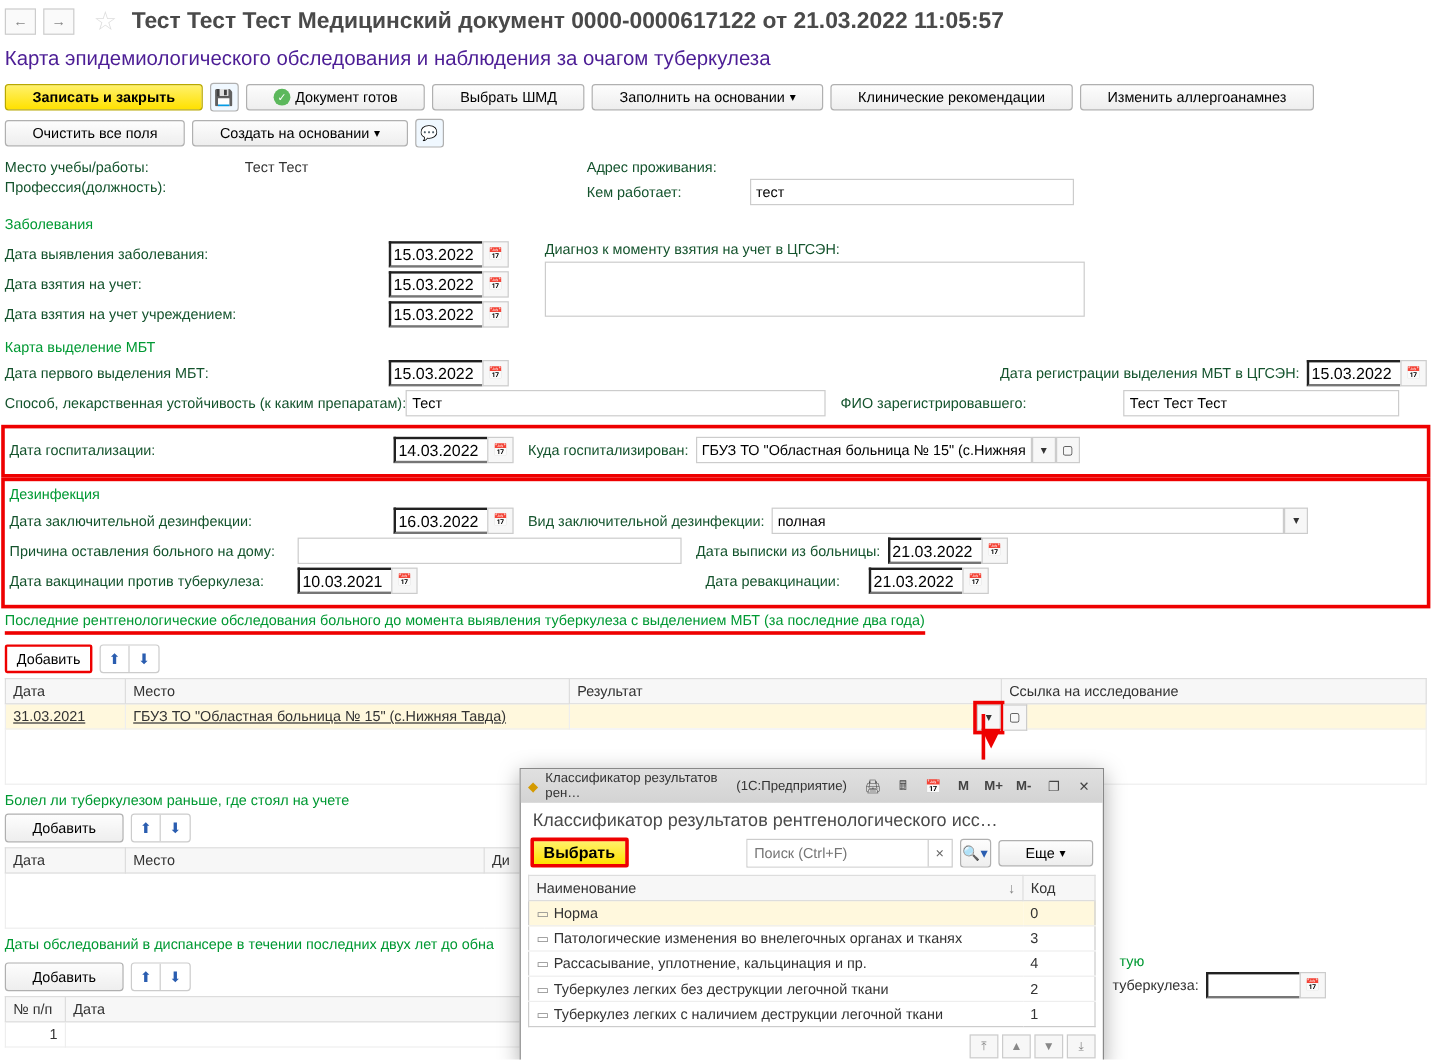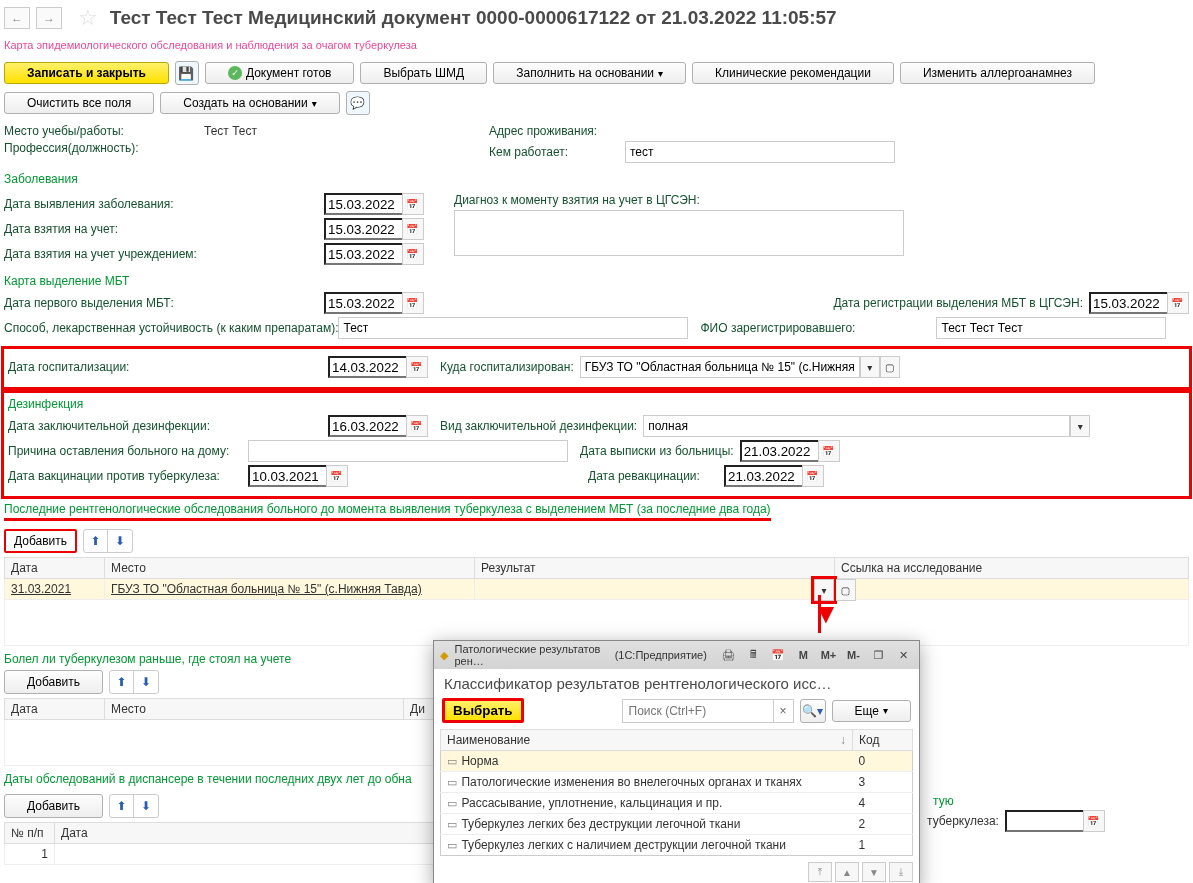--- a/index.html
+++ b/index.html
@@ -4,21 +4,21 @@
 <style>
   * { box-sizing: border-box; }
   body { margin: 0; font-family: Arial, sans-serif; font-size: 12px; color: #333; background: #fff; }
   .app { width: 1193px; height: 883px; position: relative; overflow: hidden; }
   
   .topbar { display: flex; align-items: center; padding: 5px 4px 2px; gap: 6px; }
   .nav-arrow { width: 26px; height: 22px; border: 1px solid #ccc; background: #fafafa; display: flex; align-items: center; justify-content: center; font-size: 12px; color: #888; }
   .star { font-size: 22px; color: #ddd; margin: 0 6px 0 10px; }
   .page-title { font-size: 19px; font-weight: bold; color: #4a4a4a; }
   
-  .subtitle { font-size: 11px; color: #ec4899; padding: 6px 4px 8px; }
+  .subtitle { font-size: 17px; color: #4c1d95; padding: 6px 4px 8px; }
   
   .toolbar { display: flex; align-items: center; gap: 6px; padding: 2px 4px 6px; flex-wrap: wrap; }
   .btn { border: 1px solid #b0b0b0; background: linear-gradient(#fdfdfd,#eee); padding: 3px 22px; font-size: 12px; border-radius: 3px; display: inline-flex; align-items: center; gap: 4px; cursor: pointer; }
   .btn-yellow { background: linear-gradient(#fff16b,#ffe100); font-weight: bold; border-color: #b8a800; }
   .btn-icon { width: 26px; height: 24px; padding: 0; justify-content: center; }
   .green-circle { width: 14px; height: 14px; border-radius: 50%; background: #5cb85c; color: #fff; display: inline-flex; align-items: center; justify-content: center; font-size: 9px; }
   .dropdown-caret::after { content: " ▾"; font-size: 10px; }
   .square-icon { width: 24px; height: 24px; border: 1px solid #b0b0b0; border-radius: 3px; display: flex; align-items: center; justify-content: center; background: #f0f8ff; }
   .save-icon { color: #2a6ebb; font-size: 13px; }
   .chat-icon { color: #2a9; font-size: 12px; }
@@ -343,21 +343,21 @@
     <span>туберкулеза:</span>
     <span class="date-field">
         <input class="date-input" style="width: 78px;">
         <span class="date-btn">📅</span>
       </span>
   </div>
 
   <div class="modal">
     <div class="modal-titlebar">
       <span style="color:#d49a00">◆</span>
-      <span>Патологические результатов рен…</span>
+      <span>Классификатор результатов рен…</span>
       <span>(1С:Предприятие)</span>
       <span class="spacer"></span>
       <span class="tb-btn">🖨</span>
       <span class="tb-btn">🖩</span>
       <span class="tb-btn">📅</span>
       <span class="tb-btn tb-m">M</span>
       <span class="tb-btn tb-m">M+</span>
       <span class="tb-btn tb-m">M-</span>
       <span class="tb-btn">❐</span>
       <span class="tb-btn tb-close">✕</span>

